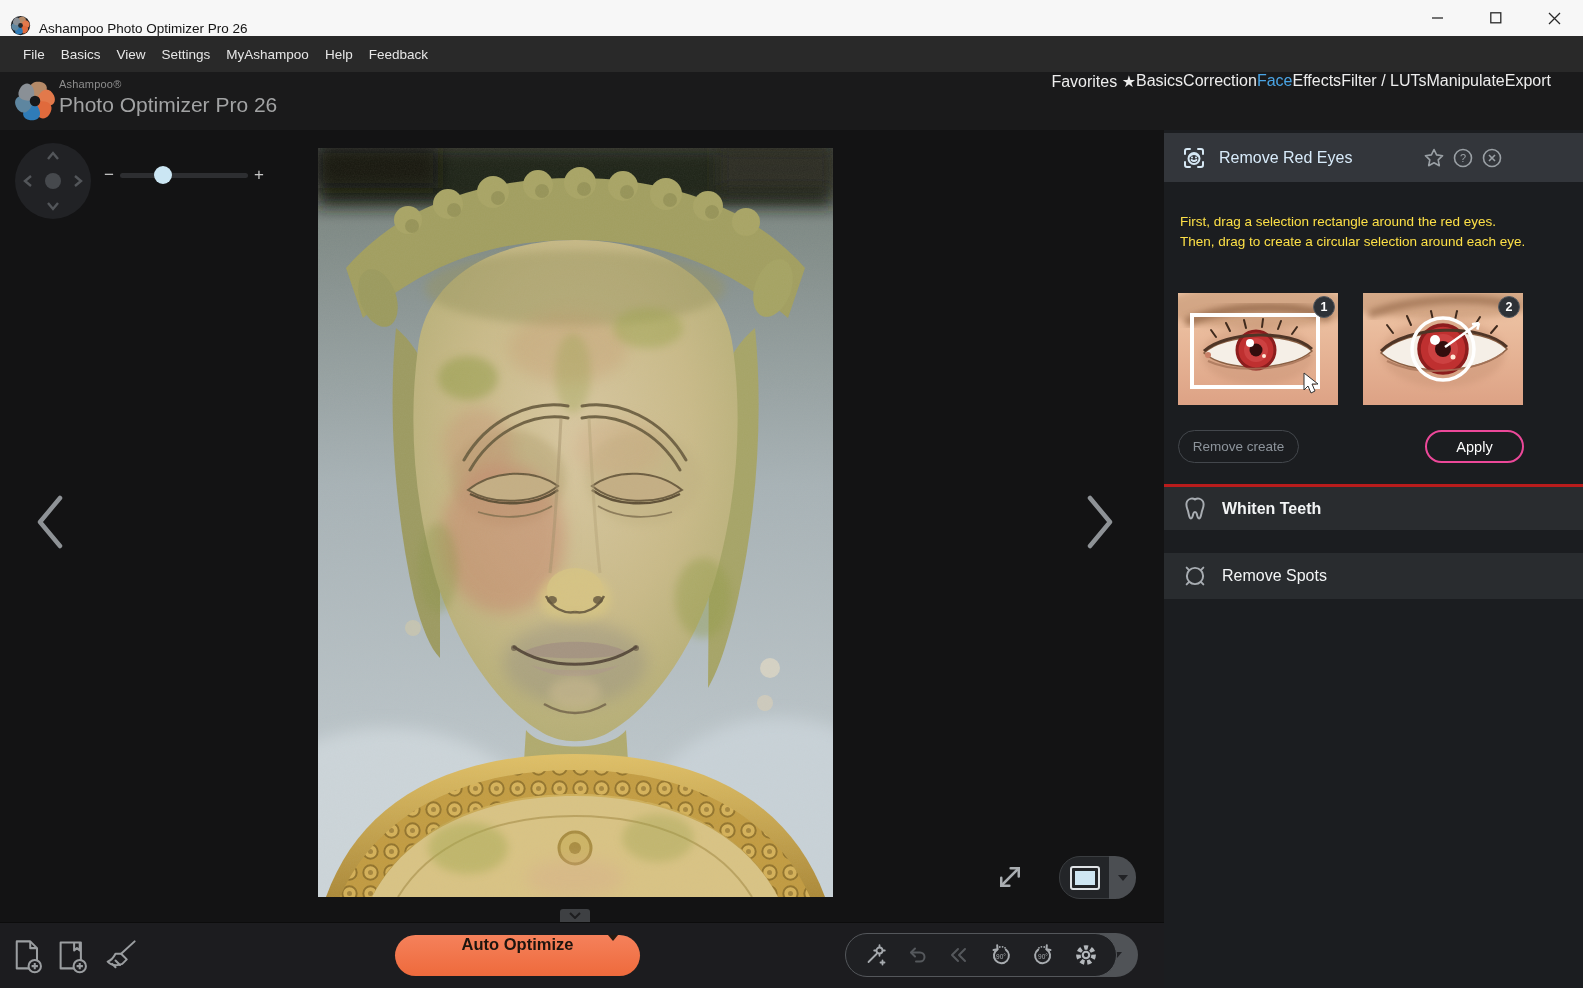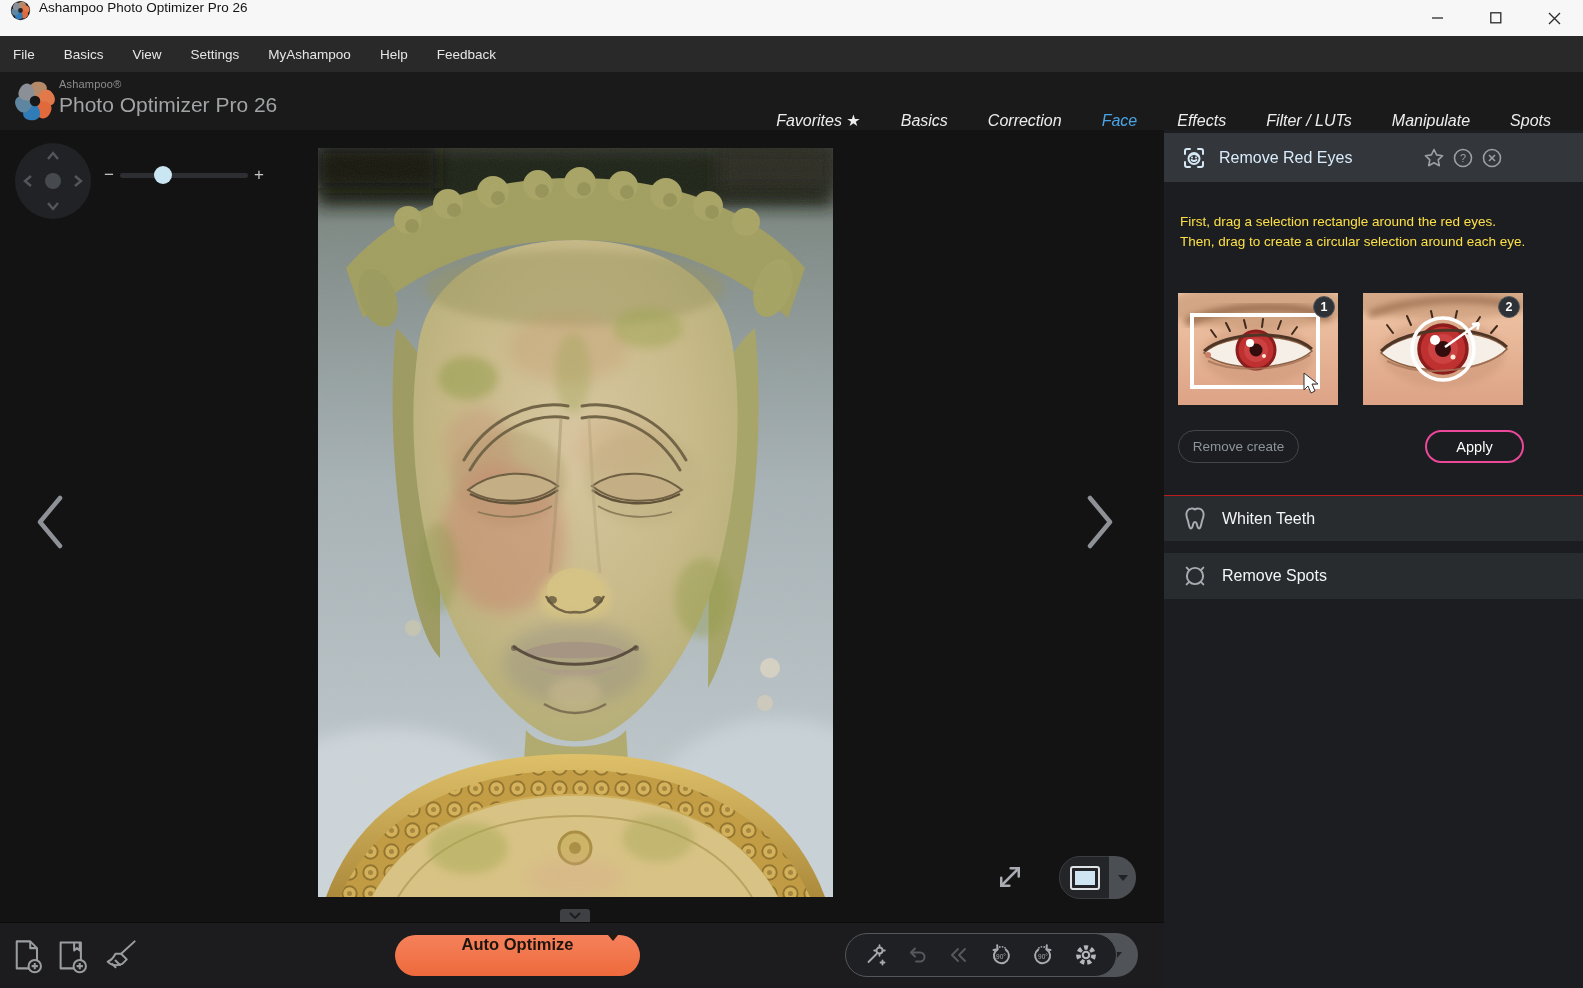--- a/index.html
+++ b/index.html
@@ -1,37 +1,37 @@
 <!DOCTYPE html>
 <html><head>
 <meta charset="utf-8">
 <style>
   * { margin:0; padding:0; box-sizing:border-box; }
   body { background:#000; font-family:"Liberation Sans","DejaVu Sans",sans-serif; }
   .app { position:relative; width:1583px; height:988px; background:#131314; overflow:hidden; cursor:default; }
   .dots { background-image:radial-gradient(rgba(255,255,255,0.05) 1px, rgba(0,0,0,0) 1.1px); background-size:7px 7px; }
 
   
-  .titlebar { position:absolute; top:0; left:0; right:0; height:36px; background:#f7f7f7; display:flex; align-items:flex-start; }
+  .titlebar { position:absolute; top:0; left:0; right:0; height:36px; background:#f7f7f7; display:flex; align-items:flex-end; }
   .titlebar .app-ic { margin-left:10px; width:21px; height:21px; }
   .titlebar .t { margin-left:8px; font-size:13.5px; color:#151515; }
   .winctl { position:absolute; right:0; top:0; height:36px; display:flex; }
   .winctl button { width:58px; height:36px; background:transparent; border:none; display:flex; align-items:center; justify-content:center; }
 
   
-  .menubar { position:absolute; top:36px; left:0; right:0; height:36px; background:#292929; display:flex; align-items:center; gap:29px; padding-left:13px; }
+  .menubar { position:absolute; top:36px; left:0; right:0; height:36px; background:#292929; display:flex; align-items:center; gap:16px; padding-left:23px; }
   .menubar span { color:#e6e6e6; font-size:13.5px; }
 
   
   .header { position:absolute; top:72px; left:0; right:0; height:58px; background:#1a1a1b; }
   .logo { position:absolute; left:12px; top:6px; width:46px; height:46px; }
   .brandtxt { position:absolute; left:59px; top:7px; line-height:1; }
   .brandtxt .co { font-size:11px; color:#8e8e8e; letter-spacing:.2px; }
   .brandtxt .prod { font-size:21px; color:#a2a3a4; margin-top:4px; }
-  .tabs { position:absolute; right:0; top:0; height:58px; display:flex; align-items:flex-end; gap:40px; padding-right:32px;font-style:italic; }
+  .tabs { position:absolute; right:0; top:0; height:58px; display:flex; align-items:flex-start; padding-right:32px; }
   .tabs span { color:#ededed; font-size:16px; }
   .tabs span.active { color:#4aa4e4; }
 
   
   .canvas { position:absolute; top:130px; left:0; width:1164px; height:792px; background:#131314; }
   .photo { position:absolute; left:318px; top:18px; width:515px; height:749px; }
   .pan { position:absolute; left:15px; top:13px; width:76px; height:76px; border-radius:50%; background:#212225; }
   .pan svg { position:absolute; }
   .pan .dot { position:absolute; left:30px; top:30px; width:16px; height:16px; border-radius:50%; background:#46494d; }
   .zslider { position:absolute; left:100px; top:34px; height:22px; display:flex; align-items:center; }
@@ -57,21 +57,21 @@
   .instructions { position:absolute; left:16px; top:82px; width:352px; font-size:13.5px; line-height:20px; color:#fde047; }
   .figure { position:absolute; top:163px; width:160px; height:112px; }
   .figure svg { display:block; width:160px; height:112px; }
   .badge { position:absolute; top:3px; right:3px; width:22px; height:22px; border-radius:50%; background:#2e3237; border:1px solid #565b61; color:#fff; font-size:12.5px; font-weight:bold; display:flex; align-items:center; justify-content:center; }
   .btnrow { position:absolute; top:300px; left:0; right:0; height:33px; }
   .btn-ghost { position:absolute; left:14px; width:121px; height:33px; border-radius:17px; border:1px solid #43474c; background:transparent; color:#8d949b; font-size:13.5px; font-family:inherit; }
   .btn-apply { position:absolute; left:261px; width:99px; height:33px; border-radius:17px; border:2px solid #ec4899; background:transparent; color:#fdfdfd; font-size:14.5px; font-family:inherit; }
   .toolrow { position:absolute; left:0; right:0; height:46px; background:#292c2f; display:flex; align-items:center; }
   .toolrow .ic { margin-left:18px; }
   .toolrow .lbl { margin-left:14px; font-size:16px; color:#f3f5f6; }
-  .toolrow.r1 { top:365px; border-top:1px solid #b91c1c; }
+  .toolrow.r1 { top:354px; border-top:3px solid #b91c1c;font-weight:bold; }
   .toolrow.r2 { top:423px; }
 
   
   .bottombar { position:absolute; left:0; bottom:0; width:1164px; height:66px; background:#1c1c1f; border-top:1px solid #0c0c0c; }
   .bottombar .fileicons { position:absolute; left:12px; top:15px; display:flex; gap:11px; align-items:center; }
   .btn-auto { position:absolute; left:395px; top:12px; width:245px; height:41px; border:none; border-radius:21px; background:linear-gradient(180deg,#f5815b,#ee6a3c); display:flex; justify-content:center; }
   .btn-auto .lbl { color:#1d140e; font-size:16.5px; font-weight:700; }
   .btn-auto .caret { position:absolute; right:22px; width:0; height:0; border-left:5px solid transparent; border-right:5px solid transparent; border-top:6px solid #241a12; }
   .btn-save { position:absolute; left:658px; top:12px; width:175px; height:41px; border-radius:21px; border:1px solid #3b3e42; background:transparent; color:#848c93; font-size:15px; font-family:inherit; }
   .rtoolbar { position:absolute; left:845px; top:10px; width:293px; height:44px; }
@@ -143,21 +143,21 @@
       <div class="prod">Photo Optimizer Pro 26</div>
     </div>
     <div class="tabs">
       <span>Favorites ★</span>
       <span>Basics</span>
       <span>Correction</span>
       <span class="active">Face</span>
       <span>Effects</span>
       <span>Filter / LUTs</span>
       <span>Manipulate</span>
-      <span>Spots</span>
+      <span>Export</span>
     </div>
   </div>
 
   <div class="canvas">
 
     <div class="pan">
       <svg style="left:31px;top:8px" width="14" height="10" viewBox="0 0 14 10">
           <polyline points="2,8 7,2 12,8" fill="none" stroke="#53565a" stroke-width="2.4"></polyline>
         </svg>
       <svg style="left:31px;top:58px" width="14" height="10" viewBox="0 0 14 10">

